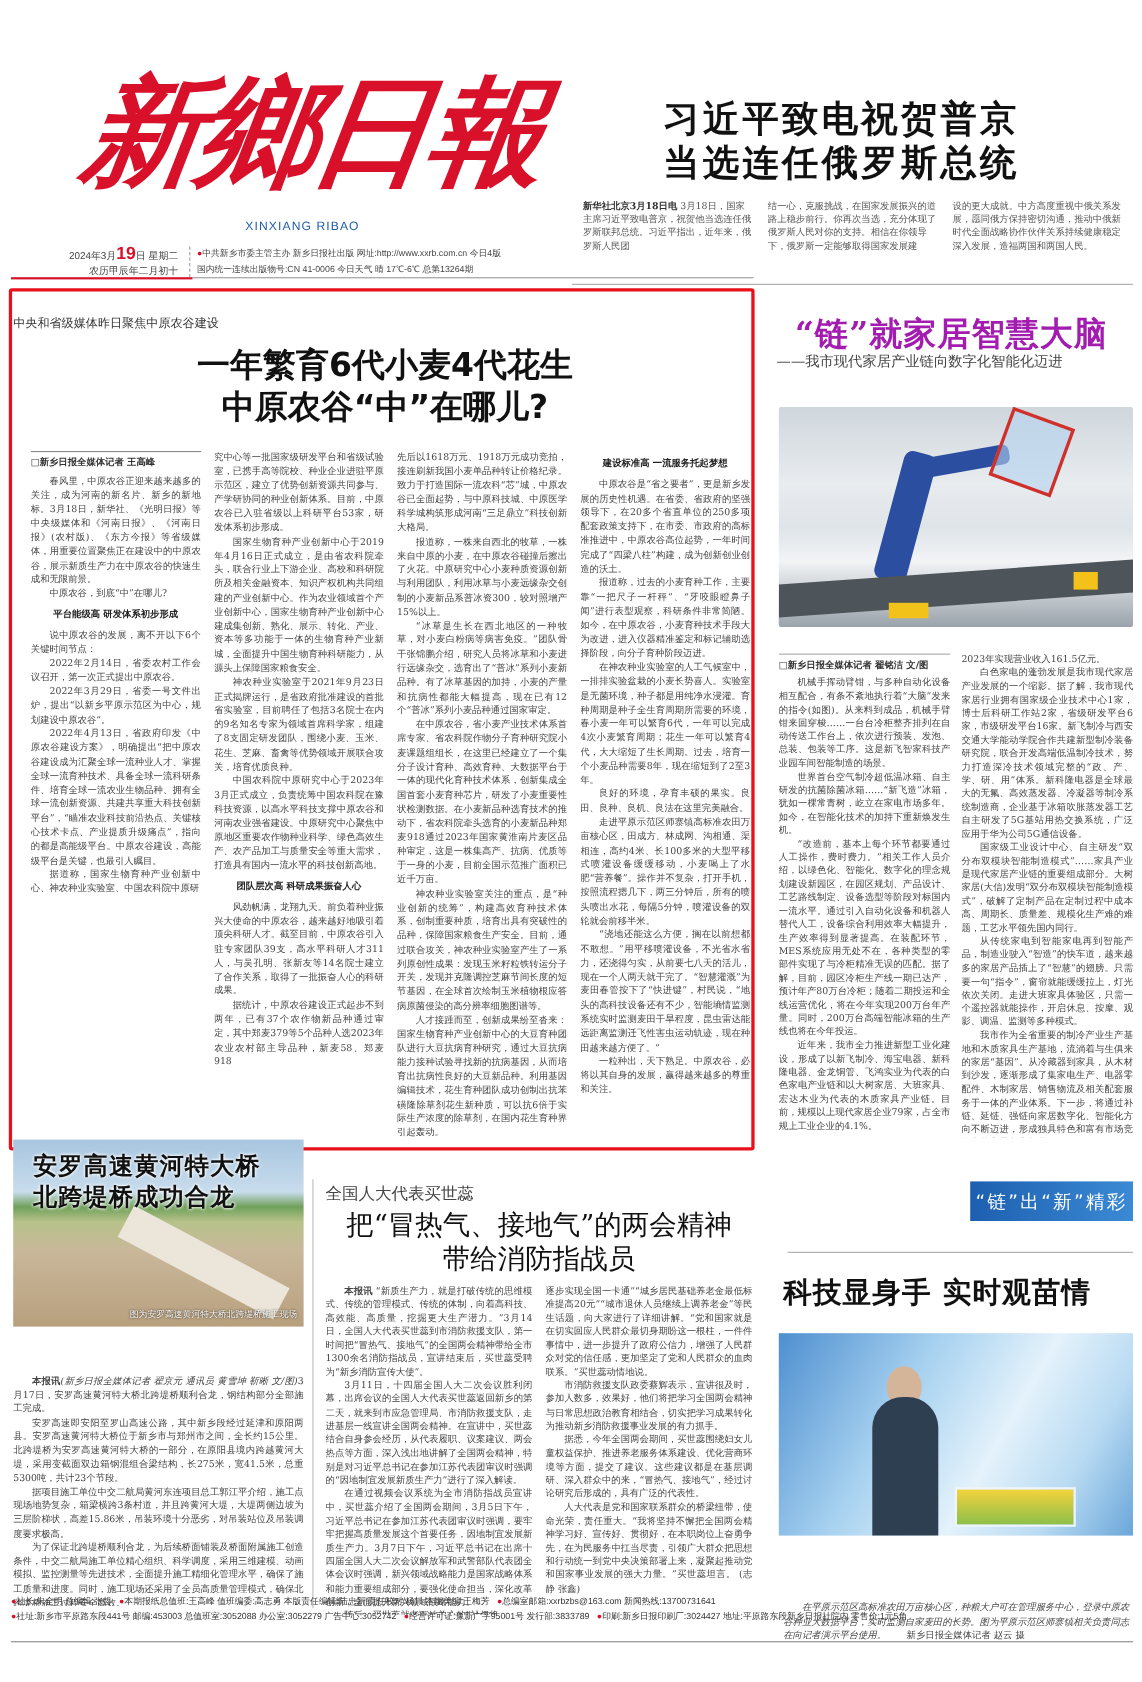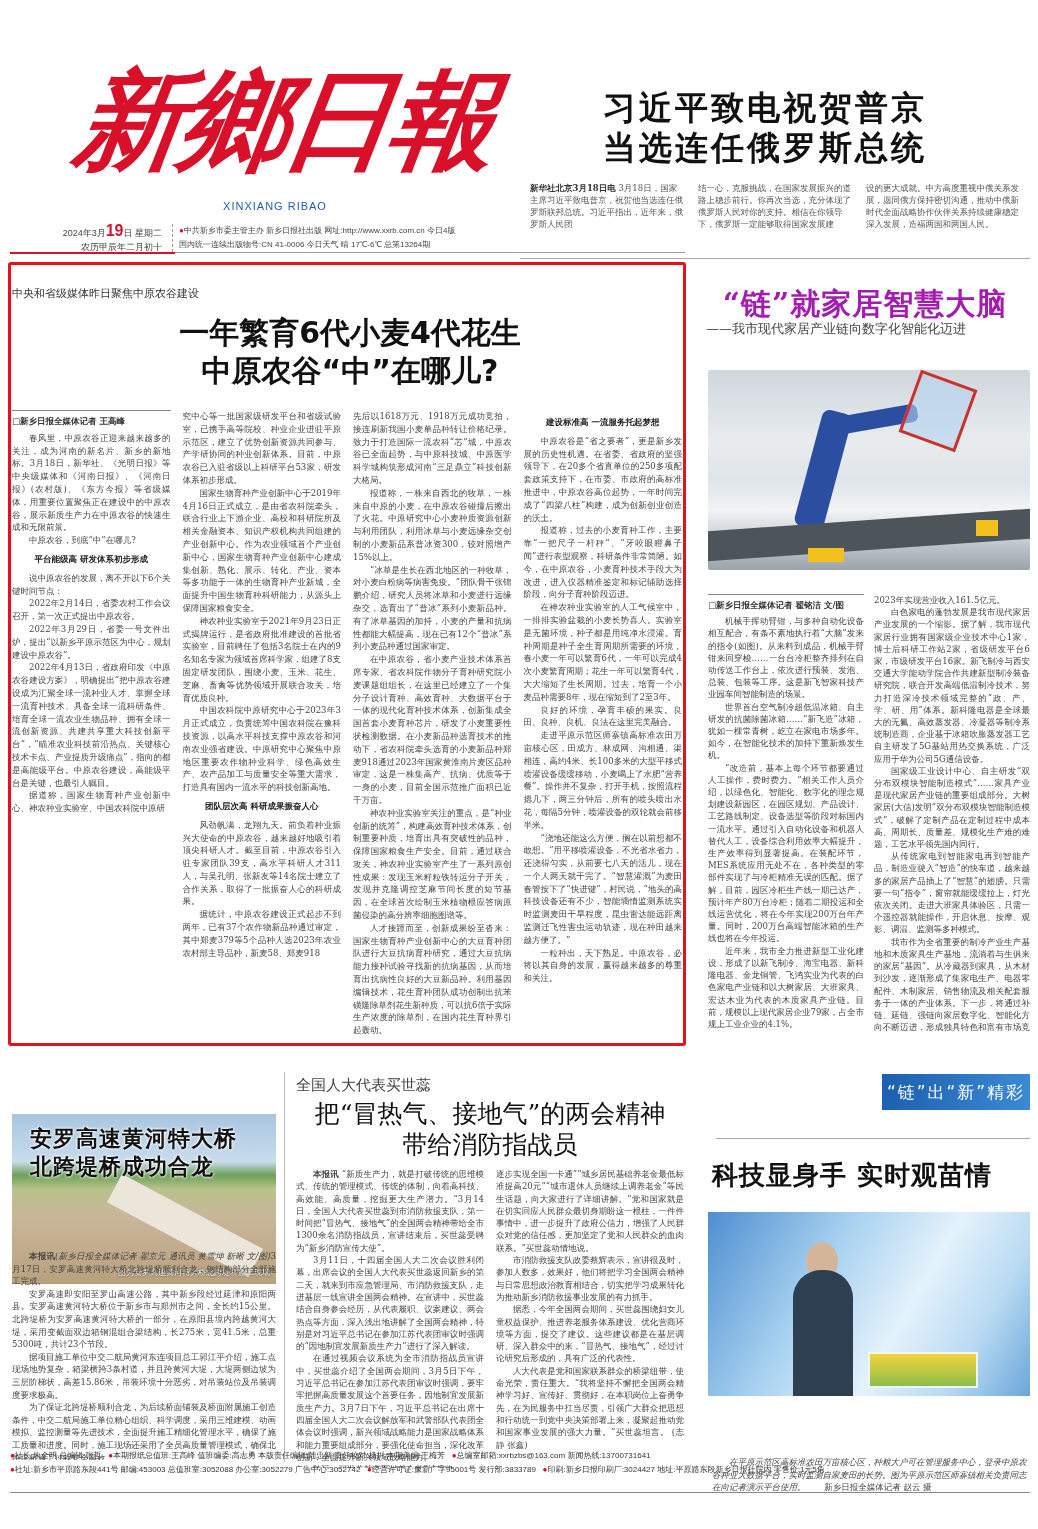--- a/index.html
+++ b/index.html
@@ -17,21 +17,21 @@
 
   .top-headline { left: 590px; top: 88px; width: 350px; font-family: "DejaVu Sans", sans-serif; font-weight: bold; font-size: 33px; line-height: 40px; letter-spacing: 3px; text-align: center; color: #111; }
   .top-body { left: 530px; top: 182px; width: 490px; display: flex; gap: 14px; font-size: 8.5px; line-height: 12px; color: #555; }
   .top-body .col { flex: 1; }
   .top-body b { color: #333; }
   .top-rule { left: 520px; top: 258px; width: 510px; height: 1px; background: #aaa; }
 
   .lead-box { left: 8px; top: 262px; width: 678px; height: 784px; border: 3px solid #e8101a; border-radius: 3px; }
   .lead-kicker { left: 12px; top: 286px; font-family: "DejaVu Sans", sans-serif; font-size: 11px; color: #333; }
   .lead-headline { left: 60px; top: 314px; width: 580px; font-family: "DejaVu Sans", sans-serif; font-weight: bold; font-size: 30px; line-height: 38px; text-align: center; color: #111; }
-  .lead-cols { left: 12px; top: 410px; width: 670px; height: 628px; display: flex; gap: 12px; }
+  .lead-cols { left: 12px; top: 410px; width: 670px; height: 628px; display: flex; gap: 12px; padding-left: 16px; }
   .lead-cols .col { flex: 1; font-size: 8.5px; line-height: 12.8px; color: #444; overflow: hidden; text-align: justify; }
   .byline { border-top: 1px solid #888; padding-top: 4px; font-weight: bold; color: #333; margin-bottom: 4px; font-family: "DejaVu Sans", sans-serif; }
   .subhead { font-weight: bold; text-align: center; margin: 6px 0; color: #222; font-family: "DejaVu Sans", sans-serif; }
   .p { text-indent: 2em; }
 
   .right-headline { left: 700px; top: 284px; width: 330px; font-size: 30px; font-weight: bold; color: #a21caf; text-align: center; letter-spacing: 1px; }
   .right-sub { left: 706px; top: 320px; width: 330px; font-size: 13px; color: #444; }
   .factory-photo { left: 708px; top: 370px; width: 322px; height: 200px; border-radius: 2px; overflow: hidden;
     background: linear-gradient(180deg, #cfd6dc 0%, #e8ecef 35%, #dfe4e8 55%, #f2f4f6 70%, #9aa3ab 100%); }
   .factory-photo .arm { position: absolute; left: 100px; top: 40px; width: 30px; height: 120px; background: #2c4ea0; transform: rotate(15deg); border-radius: 8px; }
@@ -45,21 +45,21 @@
   .banner-chain { left: 882px; top: 1074px; width: 148px; height: 36px; background: linear-gradient(90deg, #1d5fb0, #3b8ad4); color: #fff; font-size: 17px; display: flex; align-items: center; justify-content: center; letter-spacing: 2px; font-family: "DejaVu Sans", sans-serif; }
   .rule-right-mid { left: 716px; top: 1138px; width: 314px; height: 1px; background: #aaa; }
   .tech-headline { left: 712px; top: 1158px; width: 320px; font-size: 26px; font-weight: bold; color: #111; letter-spacing: 1px; }
   .tech-photo { left: 708px; top: 1212px; width: 322px; height: 184px; overflow: hidden;
     background: linear-gradient(120deg, #4e8fd0 0%, #a8d2f0 35%, #e4f2fb 60%, #b8daf2 80%, #6aa6d9 100%); }
   .tech-photo .person { position: absolute; left: 85px; top: 58px; width: 60px; height: 130px; background: #2f3f52; border-radius: 28px 28px 0 0; }
   .tech-photo .head { position: absolute; left: 98px; top: 30px; width: 32px; height: 38px; background: #d5b59a; border-radius: 50%; }
   .tech-photo .plants { position: absolute; left: 160px; top: 140px; width: 110px; height: 36px; background: linear-gradient(180deg, #f4d33c, #8cbf4a); border: 2px solid #eef6fc; }
   .tech-caption { left: 712px; top: 1456px; width: 318px; font-size: 8.5px; line-height: 12.5px; color: #444; text-indent: 2em; font-style: italic; }
 
-  .bridge-photo { left: 12px; top: 1114px; width: 264px; height: 170px; overflow: hidden;
+  .bridge-photo { left: 12px; top: 1036px; width: 264px; height: 170px; overflow: hidden;
     background: linear-gradient(180deg, #a8c6e0 0%, #c8dcec 28%, #6fa05a 36%, #b7c28a 44%, #c9b79a 60%, #b8a07e 100%); padding-left: 36px; }
   .bridge-photo .title { position: absolute; left: 18px; top: 10px; font-size: 22px; font-weight: bold; color: #111; line-height: 28px; letter-spacing: 1px; text-shadow: 0 0 3px #fff, 0 0 3px #fff; }
   .bridge-photo .deck { position: absolute; left: 110px; top: 60px; width: 160px; height: 32px; background: #ece6da; transform: rotate(28deg); transform-origin: left top; }
   .bridge-photo .cap { position: absolute; right: 6px; bottom: 6px; font-size: 8px; color: #fff; text-shadow: 0 0 2px #000; }
   .bridge-body { left: 12px; top: 1250px; width: 264px; height: 210px; font-size: 8.5px; line-height: 12.6px; color: #444; overflow: hidden; text-align: justify; }
   .vrule-1 { left: 284px; top: 1072px; width: 1px; height: 390px; background: #bbb; }
   .npc-kicker { left: 296px; top: 1076px; font-family: "DejaVu Sans", sans-serif; font-size: 15px; color: #444; }
   .npc-headline { left: 300px; top: 1098px; width: 380px; font-size: 25px; font-weight: normal; color: #111; line-height: 31px; text-align: center; }
   .npc-cols { left: 296px; top: 1168px; width: 388px; height: 300px; display: flex; gap: 12px; }
   .npc-cols .col { flex: 1; font-size: 8.5px; line-height: 12.3px; color: #444; overflow: hidden; text-align: justify; }

